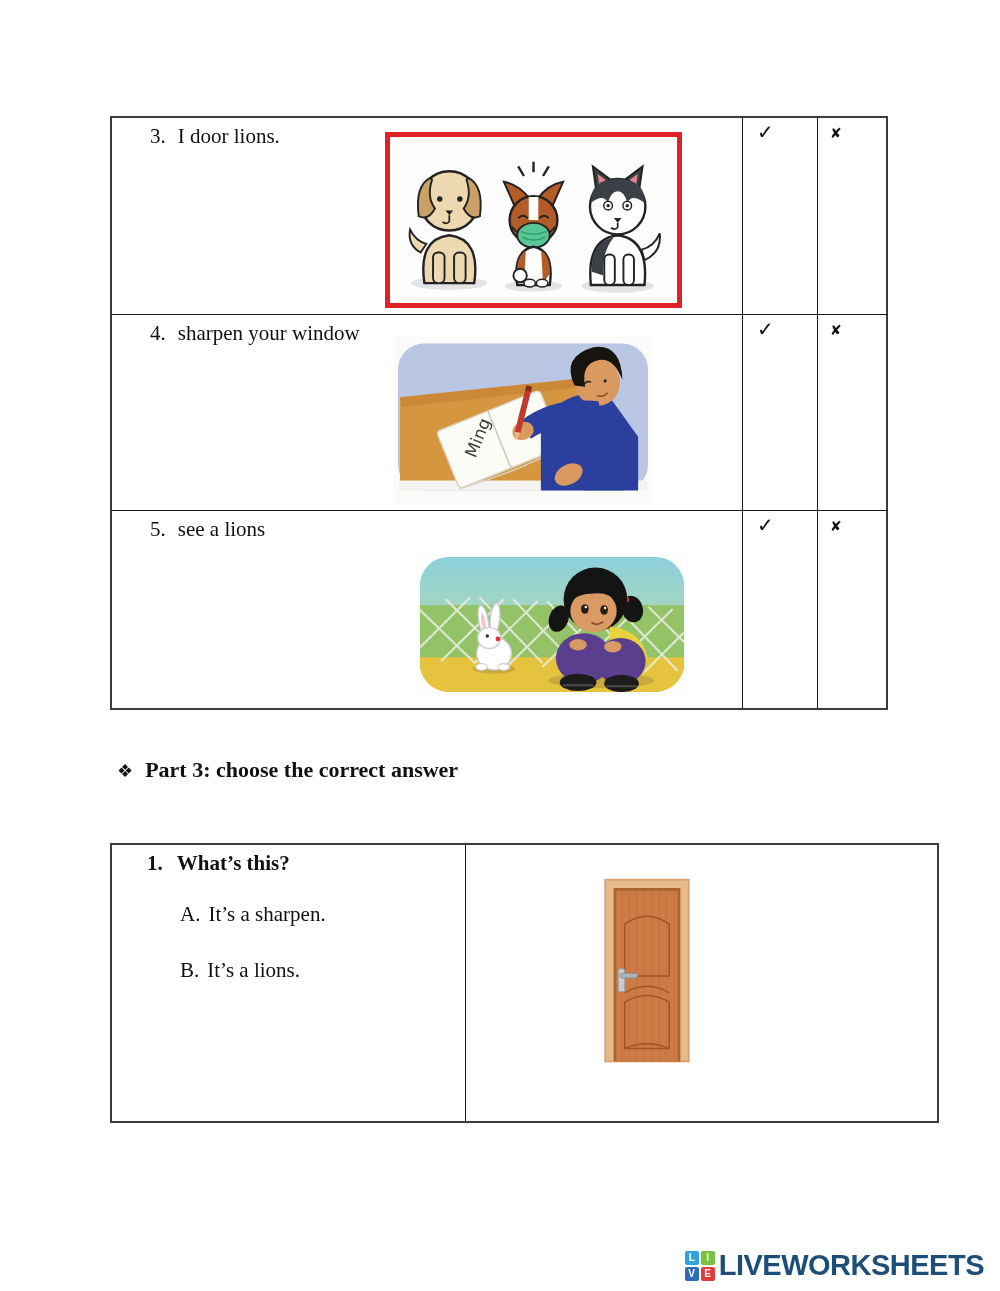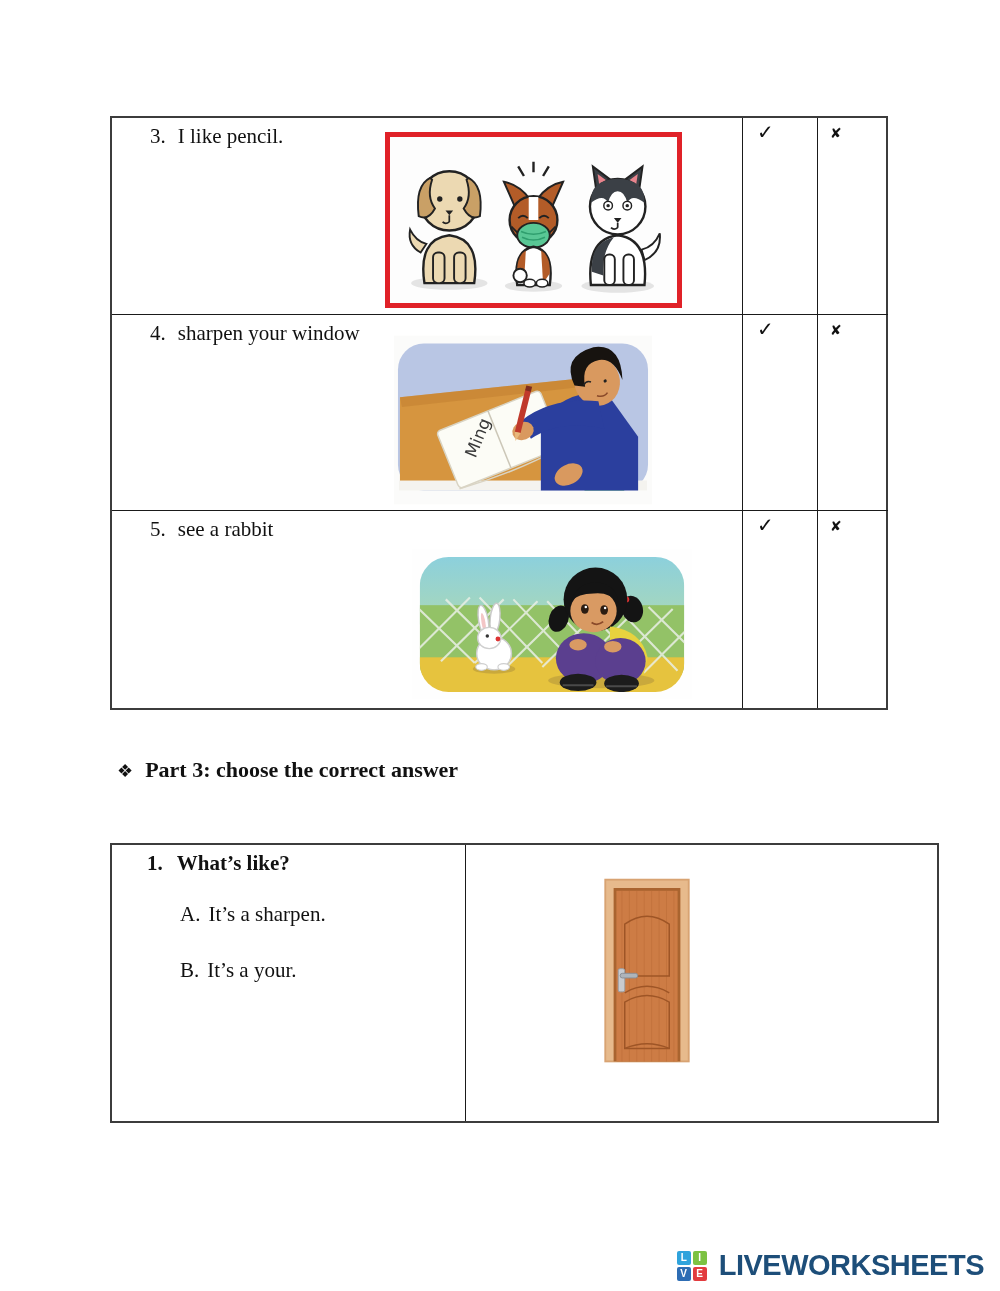--- a/index.html
+++ b/index.html
@@ -43,33 +43,33 @@
   .door-wrap { position:absolute; left:130px; top:28px; width:102px; height:196px; }
   .door-wrap svg { display:block; width:100%; height:100%; }
 
   
   .lw-logo { position:absolute; right:16px; top:1249px; display:flex; align-items:center; gap:4px; }
   .lw-grid { display:grid; grid-template-columns:14px 14px; grid-template-rows:14px 14px; gap:2px; }
   .lw-sq { display:flex; align-items:center; justify-content:center; color:#fff;
            font-family:"Liberation Sans", sans-serif; font-weight:bold; font-size:10px;
            border-radius:2px; }
   .lw-text { font-family:"Liberation Sans", sans-serif; font-weight:800; font-size:29px;
-             letter-spacing:-0.5px;margin-left:8px; }
+             letter-spacing:-0.5px; }
 </style>
 </head>
 <body>
 
 <div class="page">
 
   <div class="match-table">
 
     <div class="mt-cell first-col first-row">
       <div class="row-label">
         <span>3.</span>
-        <span>I like pencil.</span>
+        <span>I door lions.</span>
       </div>
       <div class="img-box red-frame" style="left: 273px; top: 14px; width: 297px; height: 176px; border-color: rgb(224, 33, 40);">
         <svg viewBox="0 0 300 172">
           <rect width="300" height="172" fill="#fdfdfd"></rect>
 
           <ellipse cx="62" cy="152" rx="40" ry="7" fill="#e4e4e4"></ellipse>
           <path d="M32,120 Q18,112 21,96 Q27,108 38,111 Z" fill="#ecd9b2" stroke="#222" stroke-width="2"></path>
           <path d="M36,152 Q29,106 62,102 Q95,106 88,152 Z" fill="#ecd9b2" stroke="#222" stroke-width="2.5"></path>
           <rect x="45" y="120" width="12" height="32" rx="5" fill="#ecd9b2" stroke="#222" stroke-width="2"></rect>
           <rect x="67" y="120" width="12" height="32" rx="5" fill="#ecd9b2" stroke="#222" stroke-width="2"></rect>
@@ -174,21 +174,21 @@
     <div class="mt-cell">
       <span class="check-glyph">✓</span>
     </div>
     <div class="mt-cell">
       <span class="cross-glyph">✘</span>
     </div>
 
     <div class="mt-cell first-col">
       <div class="row-label">
         <span>5.</span>
-        <span>see a rabbit</span>
+        <span>see a lions</span>
       </div>
       <div class="img-box" style="left:300px; top:38px; width:280px; height:150px;">
         <svg viewBox="0 0 290 155">
           <defs>
             <clipPath id="blobClip">
                 <rect x="8" y="8" width="274" height="140" rx="30"></rect>
               </clipPath>
             <linearGradient id="skyGrad" x1="0" y1="0" x2="0" y2="1">
               <stop offset="0" stop-color="#8cd0dc"></stop>
                 <stop offset="1" stop-color="#aad8b8"></stop>
@@ -250,29 +250,29 @@
 
   <div class="section-heading">
     <span class="bullet">❖</span>
     <span>Part 3: choose the correct answer</span>
   </div>
 
   <div class="q-table">
     <div class="q-left">
       <div class="q-title">
         <span>1.</span>
-        <span>What’s like?</span>
+        <span>What’s this?</span>
       </div>
       <div class="q-option opt-a">
         <span>A.</span>
         <span>It’s a sharpen.</span>
       </div>
       <div class="q-option opt-b">
         <span>B.</span>
-        <span>It’s a your.</span>
+        <span>It’s a lions.</span>
       </div>
     </div>
     <div class="q-right">
       <div class="door-wrap">
         <svg viewBox="0 0 110 205">
           <rect width="110" height="205" fill="#ffffff"></rect>
           <rect x="10" y="4" width="90" height="196" fill="#e7ba8c"></rect>
           <rect x="10" y="4" width="90" height="196" fill="none" stroke="#d8a372" stroke-width="2"></rect>
           <rect x="19" y="13" width="72" height="187" fill="#a9642f"></rect>
           <rect x="22" y="16" width="66" height="184" fill="#cd7c45"></rect>

